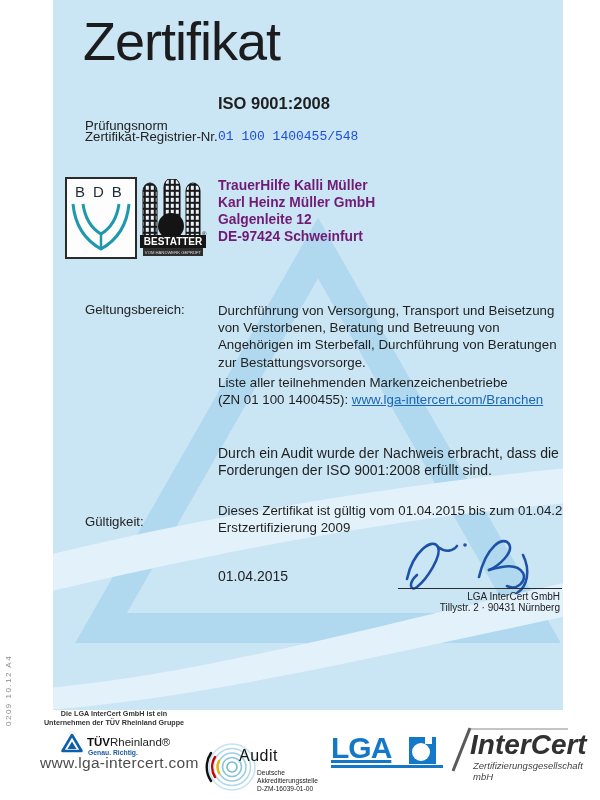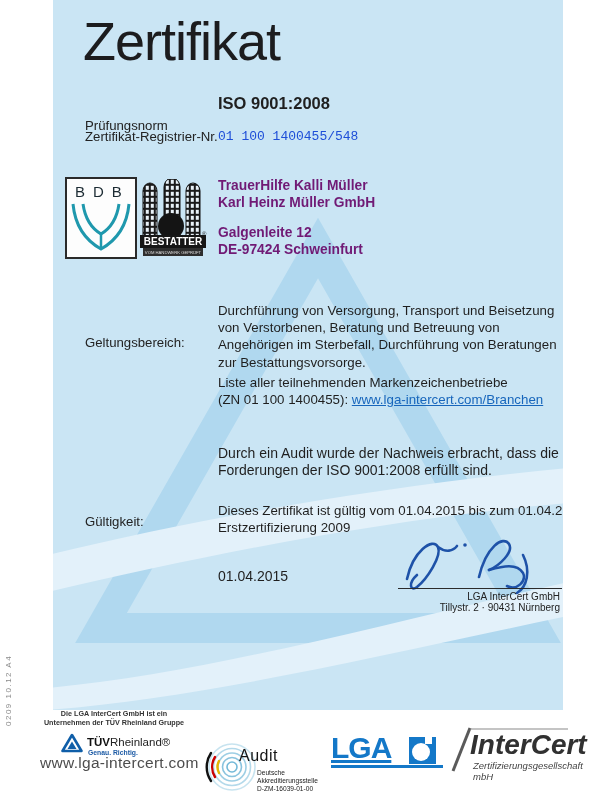--- a/index.html
+++ b/index.html
@@ -16,22 +16,22 @@
   #watermark{position:absolute;left:0;top:0;}
   .on-top{position:absolute;}
   #title{left:30px;top:10px;font-size:54px;letter-spacing:-1px;color:#1c1c1e;}
   .field-label{font-size:13.2px;color:#222;}
   .field-value{font-size:13px;color:#1d4ed8;font-family:Liberation Mono, monospace;}
   #norm-label{left:32px;top:99px;margin-top:19px;}
   #norm-value{left:165px;top:94px;font-size:16.5px;font-weight:bold;}
   #reg-label{left:32px;top:129px;}
   #reg-value{left:165px;top:129px;}
   #company{left:165px;top:177px;font-size:13.8px;font-weight:bold;line-height:17px;color:#701a75;}
-  #company .street{margin-top:13px;}
-  #scope-label{left:32px;top:302px;margin-top:33px;}
+  #company .street{}
+  #scope-label{left:32px;top:302px;}
   #scope-text{left:165px;top:302px;width:356px;font-size:13.3px;line-height:17.2px;}
   #scope-list{left:165px;top:374px;font-size:13.3px;line-height:17.2px;}
   #scope-list a{color:#1766bc;text-decoration:underline;cursor:pointer;}
   #audit-text{left:165px;top:445px;width:356px;font-size:14px;line-height:17.2px;}
   #validity-label{left:32px;top:502px;margin-top:12px;}
   #validity{left:165px;top:502px;font-size:13.3px;line-height:17.2px;white-space:nowrap;}
   #issue-date{left:165px;top:568px;font-size:14px;}
   #sig-art{left:338px;top:533px;}
   #sig-line{left:345px;top:588px;width:164px;border-top:1.2px solid #2b2b2b;height:0;}
   #signer1{left:345px;top:591px;width:162px;text-align:right;font-size:10px;color:#222;}

